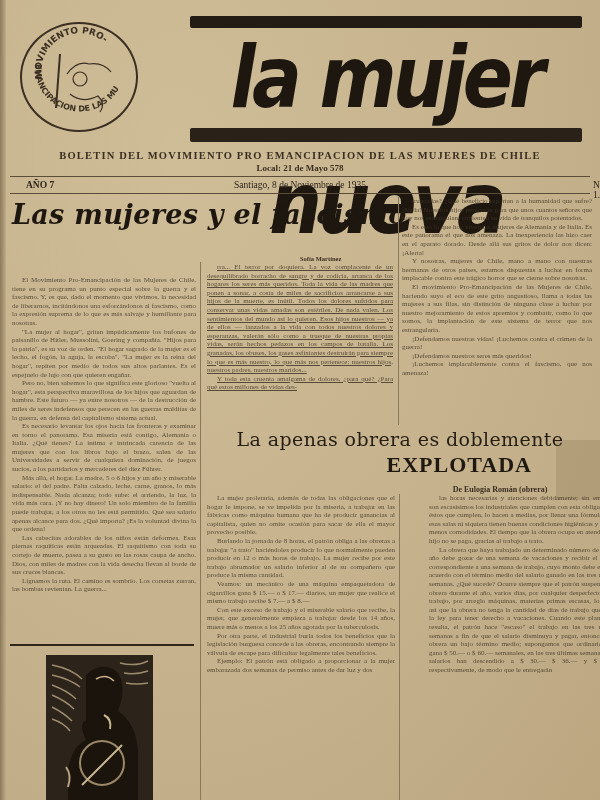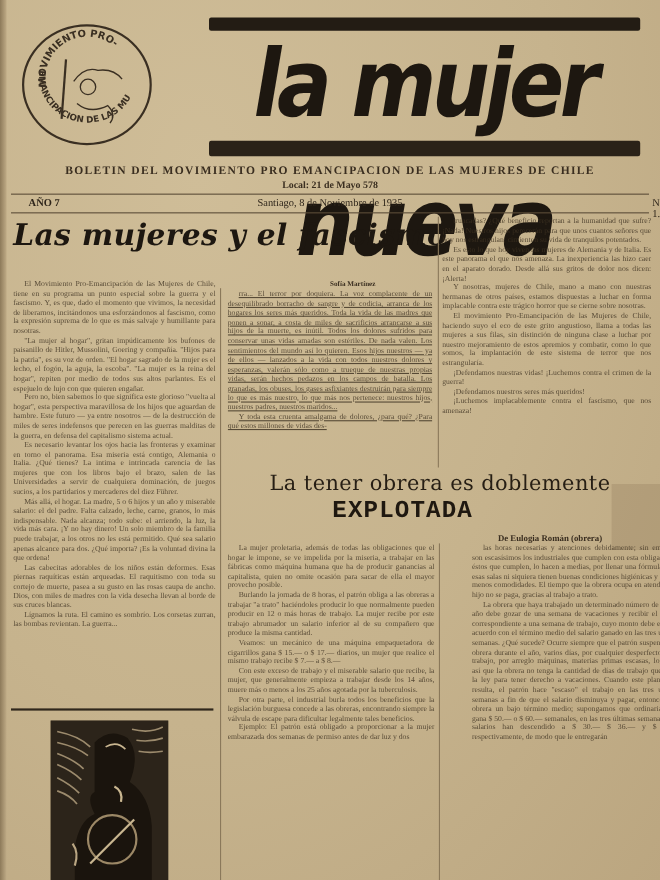--- a/index.html
+++ b/index.html
@@ -25,30 +25,30 @@
   .ano { left:26px; top:180px; font-size:9.5px; font-weight:bold; }
   .date { left:0; top:180px; width:600px; text-align:center; font-size:9.5px; }
   .num { left:553px; top:180px; font-size:9.5px;margin-left:40px; }
   .rule2 { left:10px; top:193px; width:580px; height:1px; background:#5c4d38; }
 
   
   .h1 { left:12px; top:199px; font-family:"DejaVu Serif", serif; font-weight:bold; font-style:italic; font-size:27px; color:#1d1710; letter-spacing:0.3px; }
   .byline1 { left:300px; top:255px; font-size:6.5px; font-weight:bold; color:#3a2e20; }
   .col { font-size:7px; line-height:8.6px; color:#3e3222; text-align:justify; opacity:.82; overflow:hidden; }
   .col p { margin:0; text-indent:10px; }
-  .c1 { left:12px; top:254px; width:184px; height:375px;font-family:Liberation Serif, serif; }
+  .c1 { left:12px; top:276px; width:184px; height:375px;font-family:Liberation Serif, serif; }
   .c2 { left:207px; top:263px; width:186px; height:148px;text-decoration:underline; }
   .c3 { left:402px; top:197px; width:190px; height:228px; }
   .vrule { width:1px; background:#8a785a; }
   .rule-img { left:10px; top:644px; width:184px; height:2px; background:#2f271c; }
   .woodcut { left:46px; top:655px; width:107px; height:145px; background:#2c241a; overflow:hidden; }
 
   
   .h2a { left:200px; top:428px; width:400px; text-align:center; font-family:"DejaVu Serif", serif; font-size:19px; color:#261e14; letter-spacing:.4px; }
-  .h2b { left:200px; top:452px; width:332px; text-align:center; font-family:Liberation Mono, monospace; font-weight:bold; font-size:22px; color:#1f1810; letter-spacing:1px; }
+  .h2b { left:200px; top:452px; width:332px; text-align:right; font-family:Liberation Serif, serif; font-weight:bold; font-size:22px; color:#1f1810; letter-spacing:1px; }
   .byline2 { left:400px; top:485px; width:200px; text-align:center; font-size:8px; font-weight:bold; color:#3a2e20; }
   .c4 { left:207px; top:494px; width:188px; height:306px; }
   .c5 { left:403px; top:494px; width:190px; height:306px;margin-left:26px; }
   .stain { left:556px; top:440px; width:44px; height:60px; background:rgba(110,90,60,.18); }
 </style>
 </head>
 <body>
 
 <div class="abs leftedge"></div>
 
@@ -127,21 +127,21 @@
     <path d="M40,20 q14,-14 30,-4 q12,14 2,40 q18,12 20,40 l0,89 l-70,0 l0,-70 q4,-24 18,-30 q-8,-16 0,-20z" fill="#1a140d"></path>
     <path d="M50,24 q10,-6 18,2" stroke="#c9b690" stroke-width="1.5" fill="none"></path>
     <path d="M58,60 q8,4 6,14" stroke="#c9b690" stroke-width="2" fill="none"></path>
     <circle cx="56" cy="108" r="22" stroke="#9c8866" stroke-width="2" fill="none"></circle>
     <path d="M36,130 l40,-40" stroke="#c9b690" stroke-width="2"></path>
     <path d="M20,112 q6,8 2,20" stroke="#b9a582" stroke-width="2" fill="none"></path>
   </svg>
 </div>
 
 <div class="abs stain"></div>
-<div class="abs h2a">La tener obrera es doblemente</div>
+<div class="abs h2a">La apenas obrera es doblemente</div>
 <div class="abs h2b">EXPLOTADA</div>
 <div class="abs byline2">De Eulogia Román (obrera)</div>
 
 <div class="abs col c4">
   <p>La mujer proletaria, además de todas las obligaciones que el hogar le impone, se ve impelida por la miseria, a trabajar en las fábricas como máquina humana que ha de producir ganancias al capitalista, quien no omite ocasión para sacar de ella el mayor provecho posible.</p>
   <p>Burlando la jornada de 8 horas, el patrón obliga a las obreras a trabajar "a trato" haciéndoles producir lo que normalmente pueden producir en 12 o más horas de trabajo. La mujer recibe por este trabajo abrumador un salario inferior al de su compañero que produce la misma cantidad.</p>
   <p>Veamos: un mecánico de una máquina empaquetadora de cigarrillos gana $ 15.— o $ 17.— diarios, un mujer que realice el mismo trabajo recibe $ 7.— a $ 8.—</p>
   <p>Con este exceso de trabajo y el miserable salario que recibe, la mujer, que generalmente empieza a trabajar desde los 14 años, muere más o menos a los 25 años agotada por la tuberculosis.</p>
   <p>Por otra parte, el industrial burla todos los beneficios que la legislación burguesa concede a las obreras, encontrando siempre la válvula de escape para dificultar legalmente tales beneficios.</p>
   <p>Ejemplo: El patrón está obligado a proporcionar a la mujer embarazada dos semanas de permiso antes de dar luz y dos</p>

